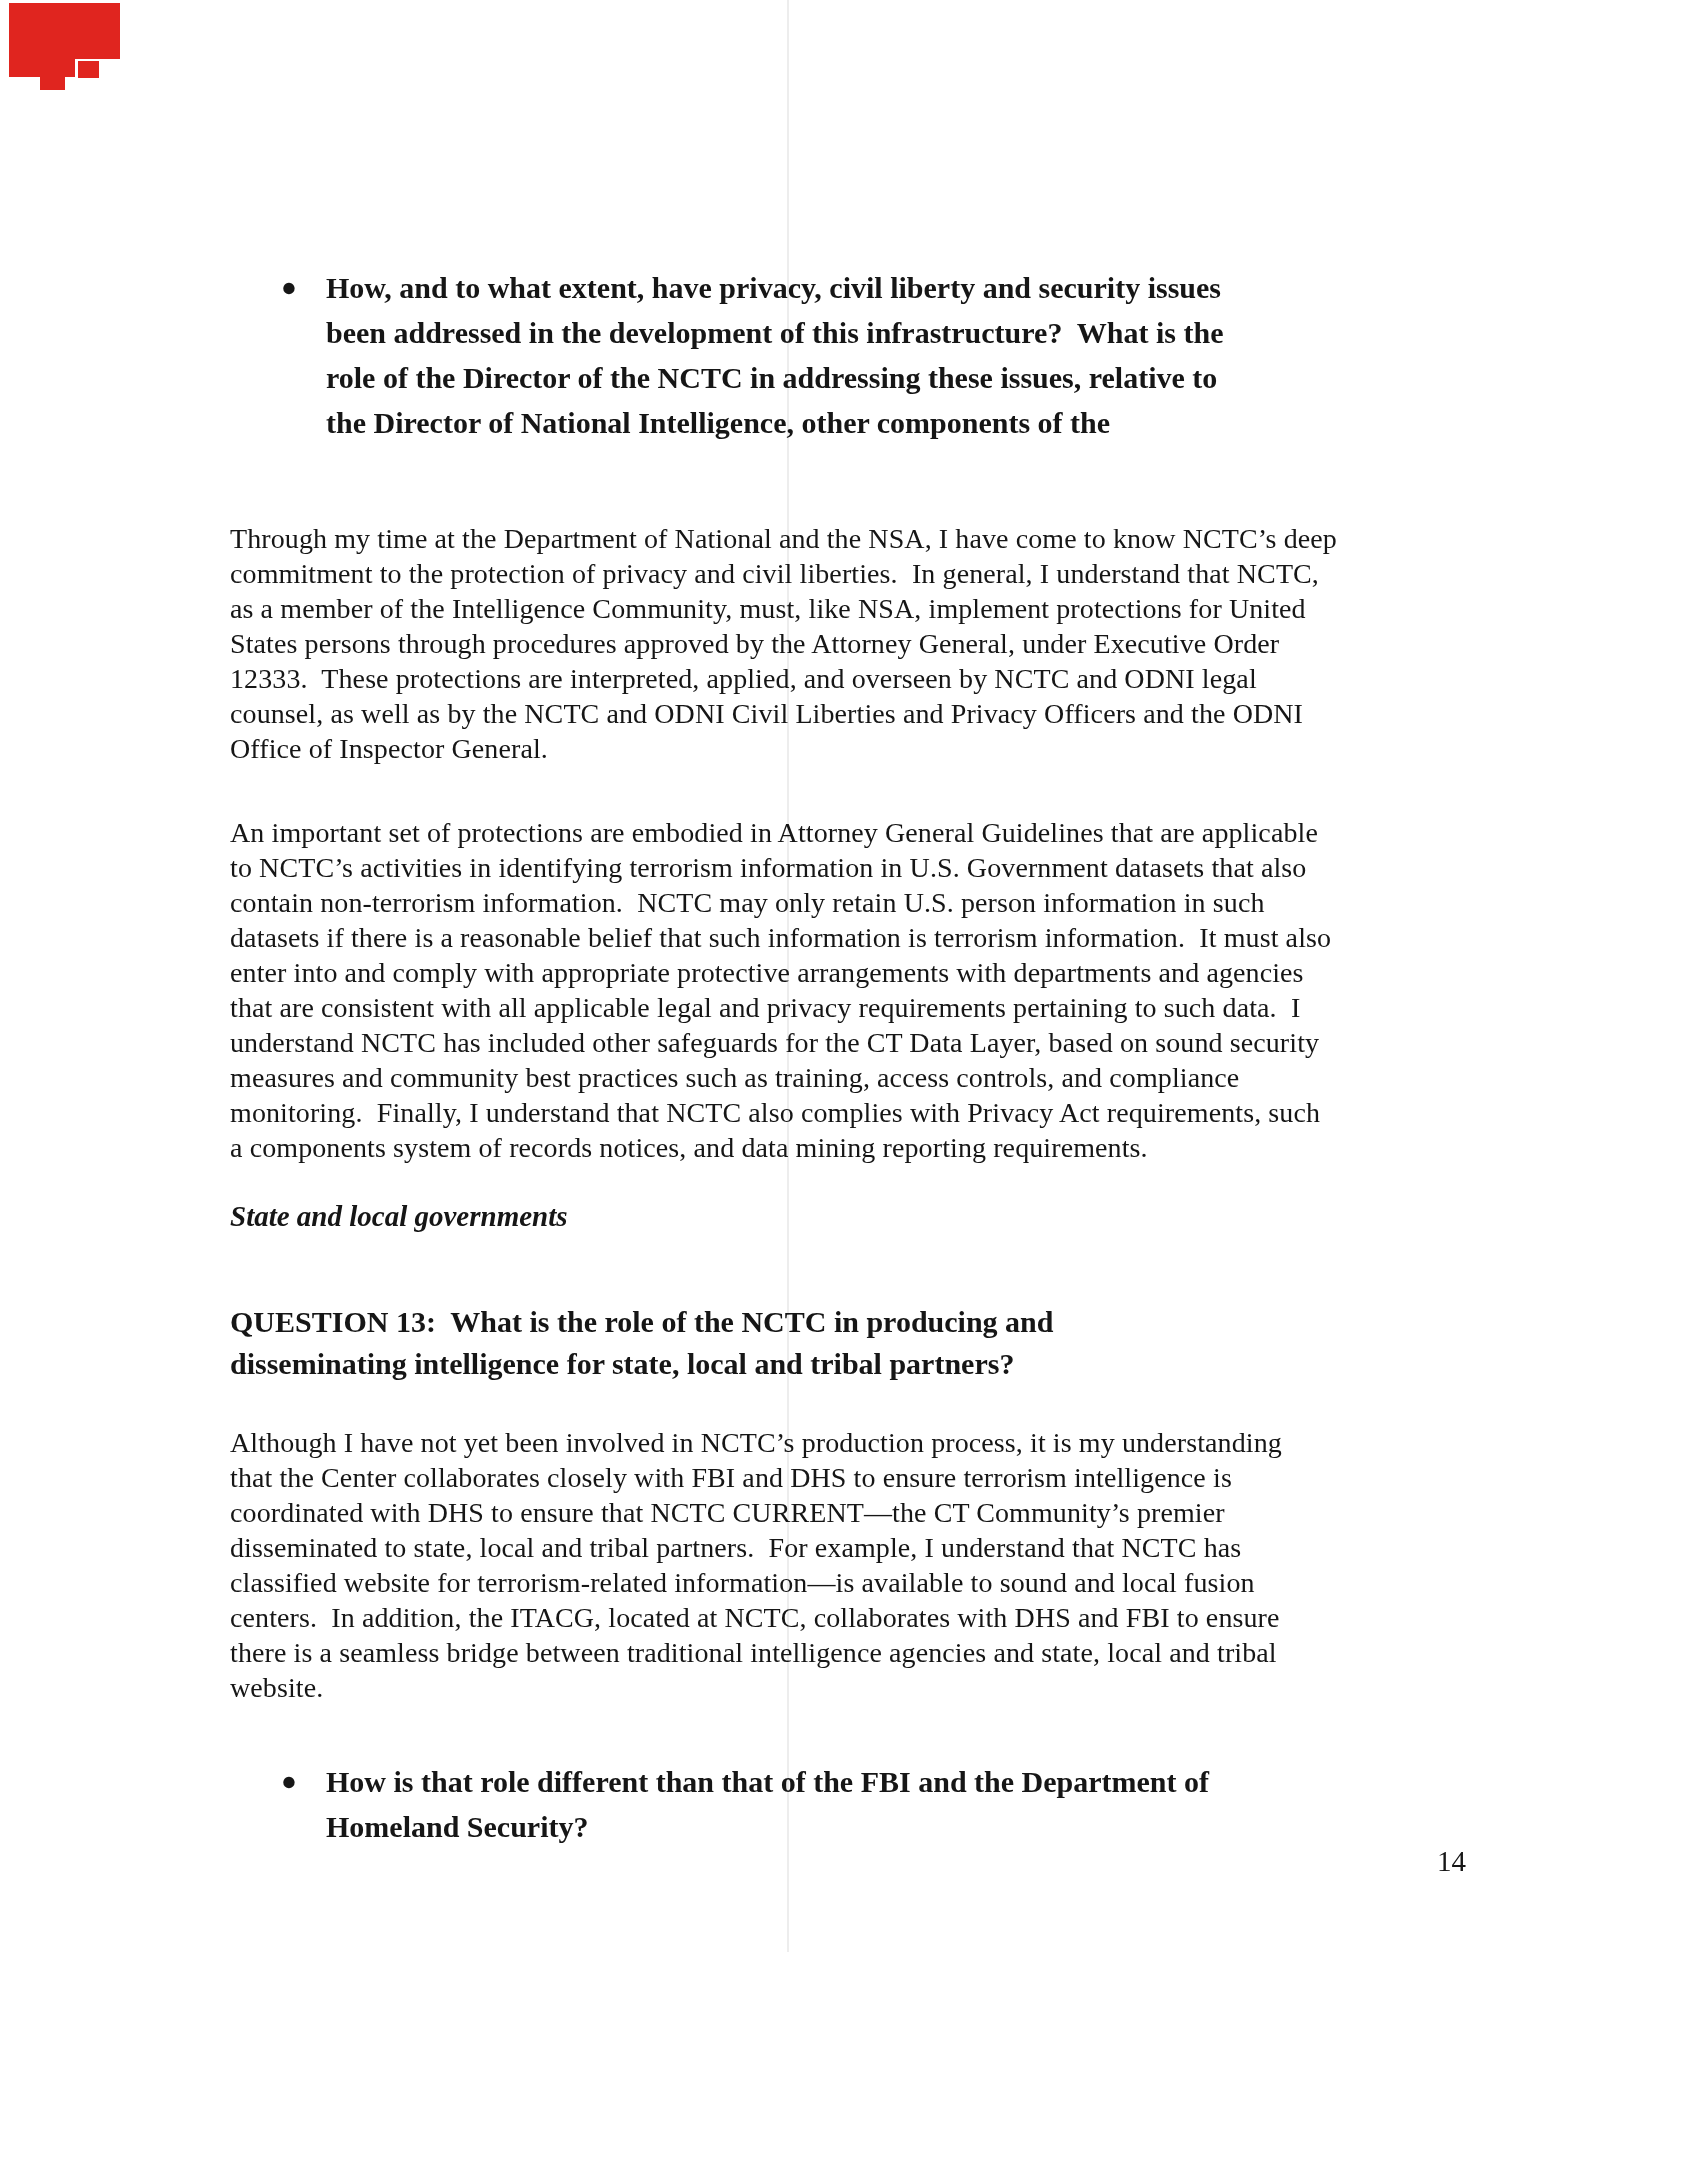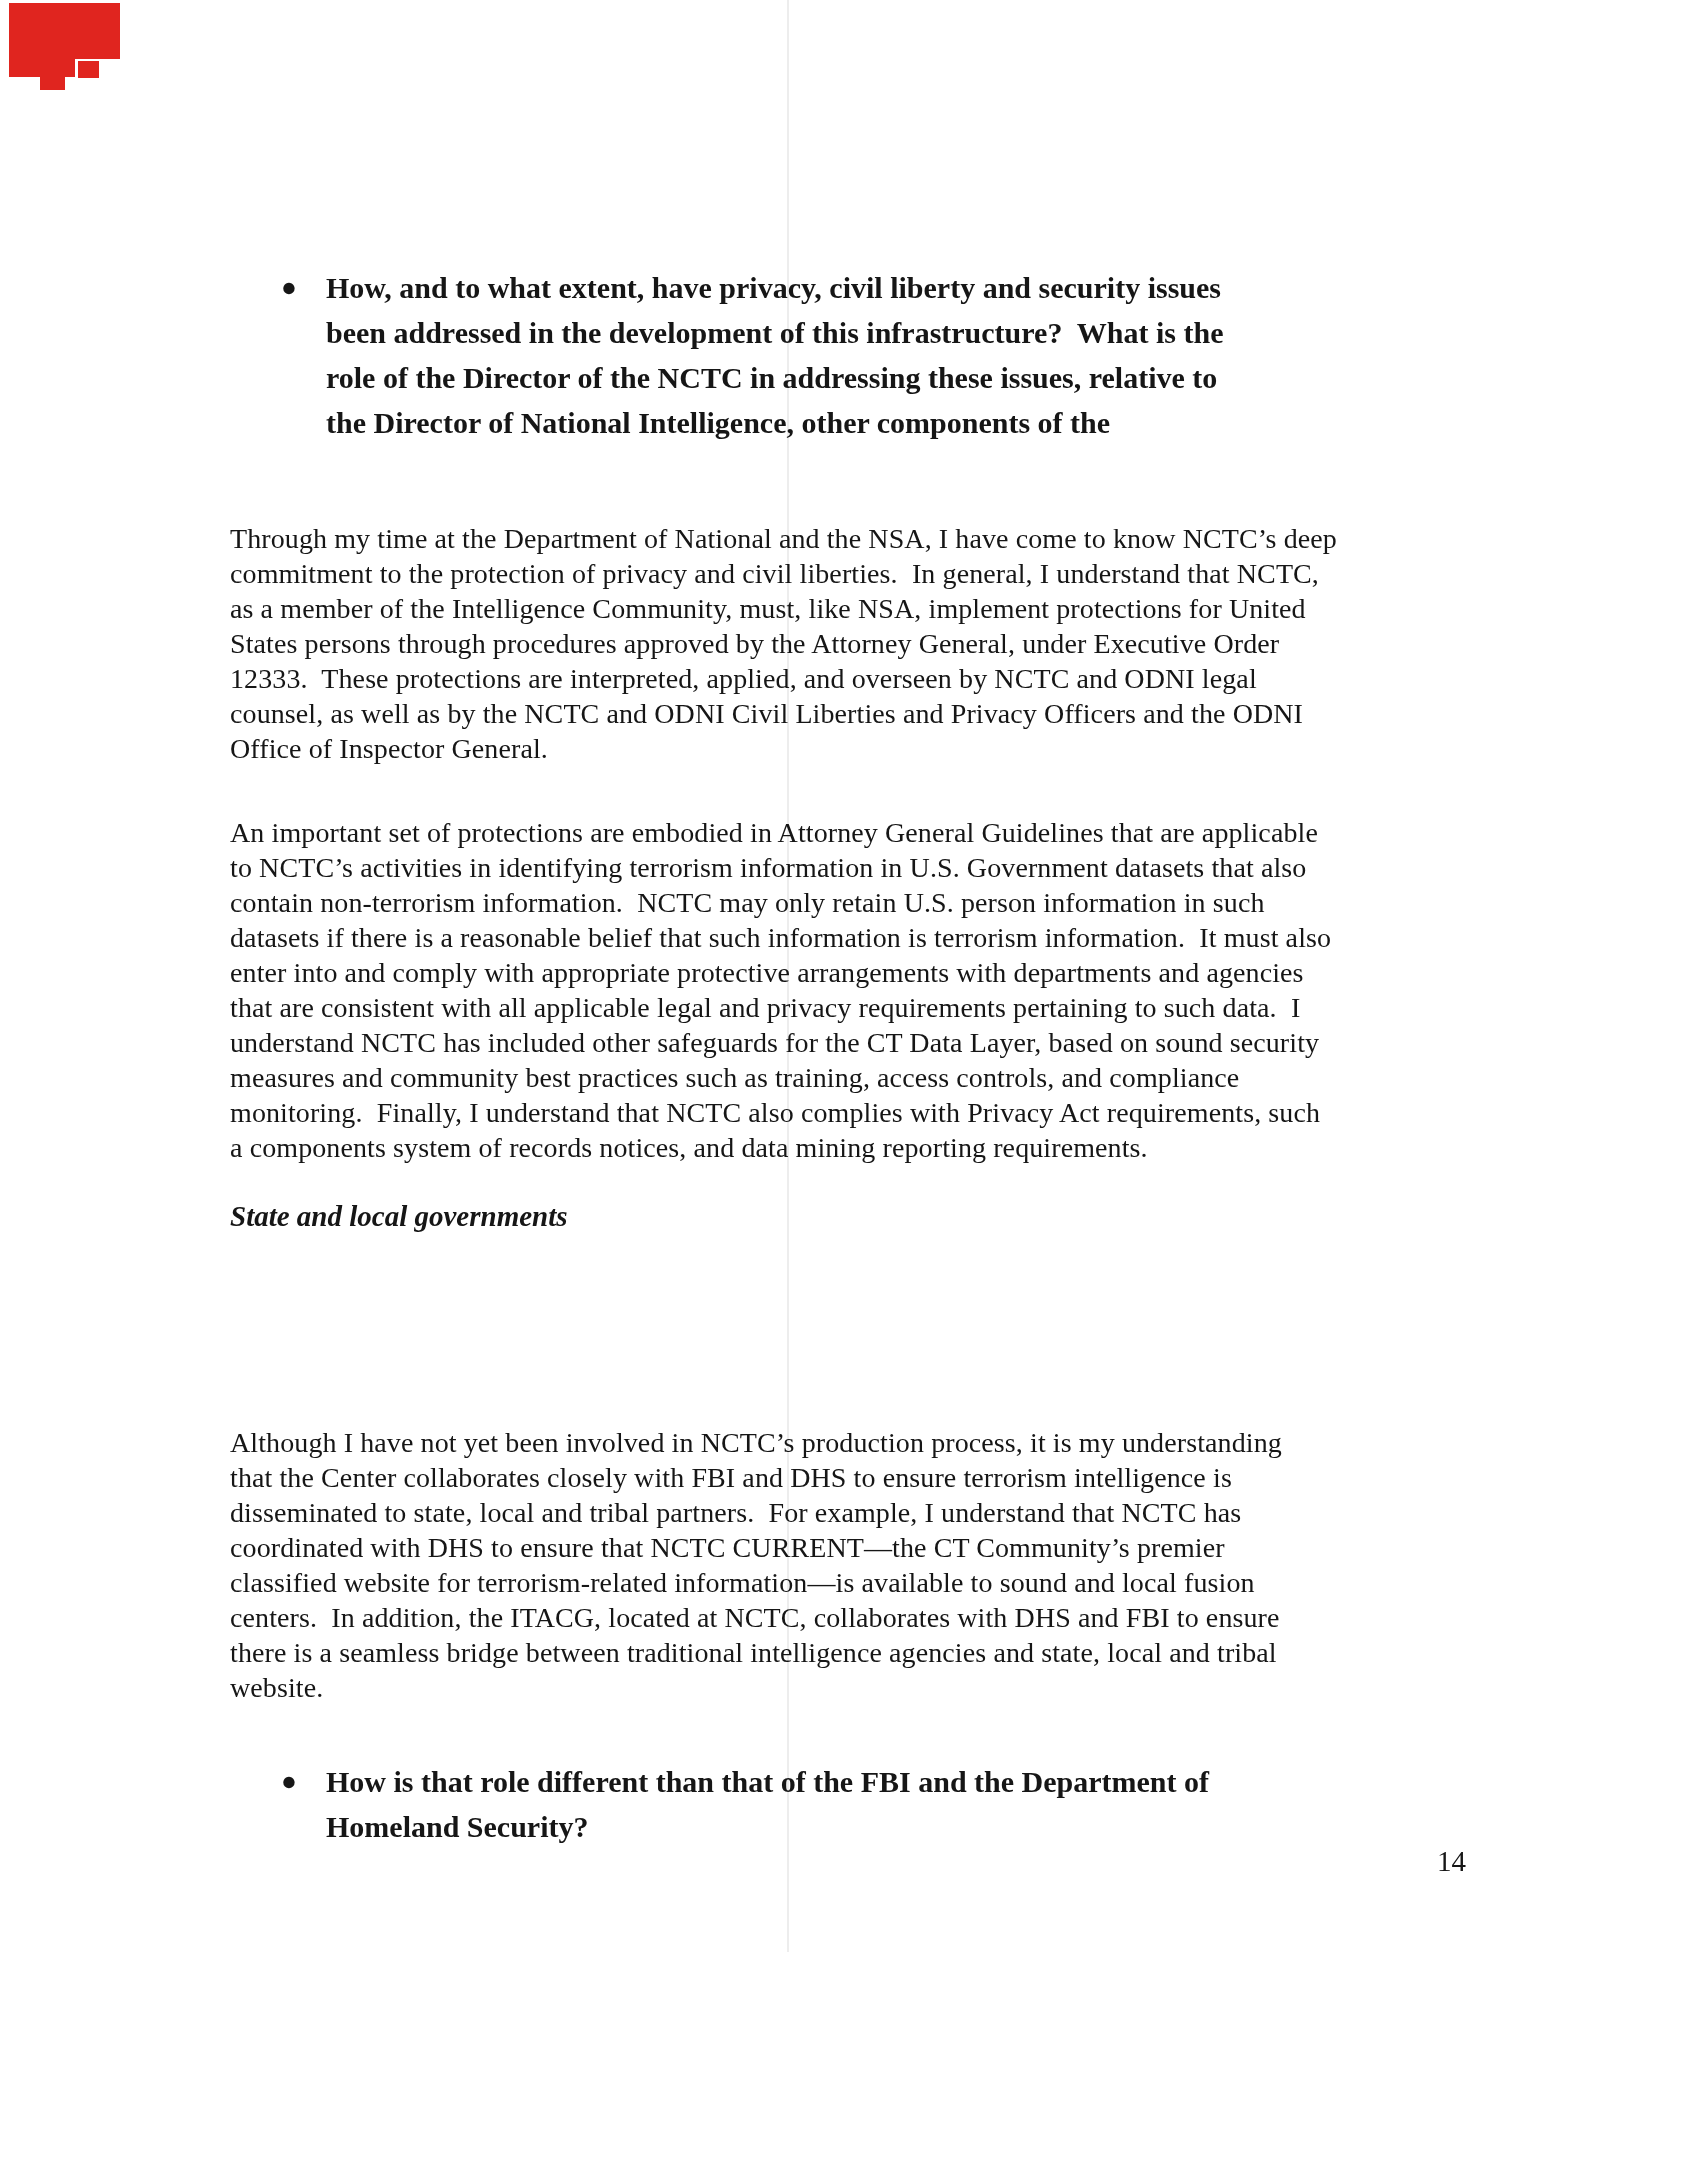--- a/index.html
+++ b/index.html
@@ -111,26 +111,30 @@
       <div class="ln">enter into and comply with appropriate protective arrangements with departments and agencies</div>
       <div class="ln">that are consistent with all applicable legal and privacy requirements pertaining to such data.  I</div>
       <div class="ln">understand NCTC has included other safeguards for the CT Data Layer, based on sound security</div>
       <div class="ln">measures and community best practices such as training, access controls, and compliance</div>
       <div class="ln">monitoring.  Finally, I understand that NCTC also complies with Privacy Act requirements, such</div>
       <div class="ln">a components system of records notices, and data mining reporting requirements.</div>
     </div>
 
   <div class="block section-heading">State and local governments</div>
 
+  <div class="block question-heading">
+      <div class="ln">QUESTION 13:  What is the role of the NCTC in producing and</div>
+      <div class="ln">disseminating intelligence for state, local and tribal partners?</div>
+    </div>
 
   <div class="block para p3">
       <div class="ln">Although I have not yet been involved in NCTC’s production process, it is my understanding</div>
       <div class="ln">that the Center collaborates closely with FBI and DHS to ensure terrorism intelligence is</div>
+      <div class="ln">coordinated with DHS to ensure that NCTC CURRENT—the CT Community’s premier</div>
       <div class="ln">disseminated to state, local and tribal partners.  For example, I understand that NCTC has</div>
-      <div class="ln">coordinated with DHS to ensure that NCTC CURRENT—the CT Community’s premier</div>
       <div class="ln">classified website for terrorism-related information—is available to sound and local fusion</div>
       <div class="ln">centers.  In addition, the ITACG, located at NCTC, collaborates with DHS and FBI to ensure</div>
       <div class="ln">there is a seamless bridge between traditional intelligence agencies and state, local and tribal</div>
       <div class="ln">website.</div>
     </div>
 
   <div class="block bullet-item b2">
     <div class="bullet-row">
       <span class="bullet-marker">●</span>
       <div class="bullet-lines">

